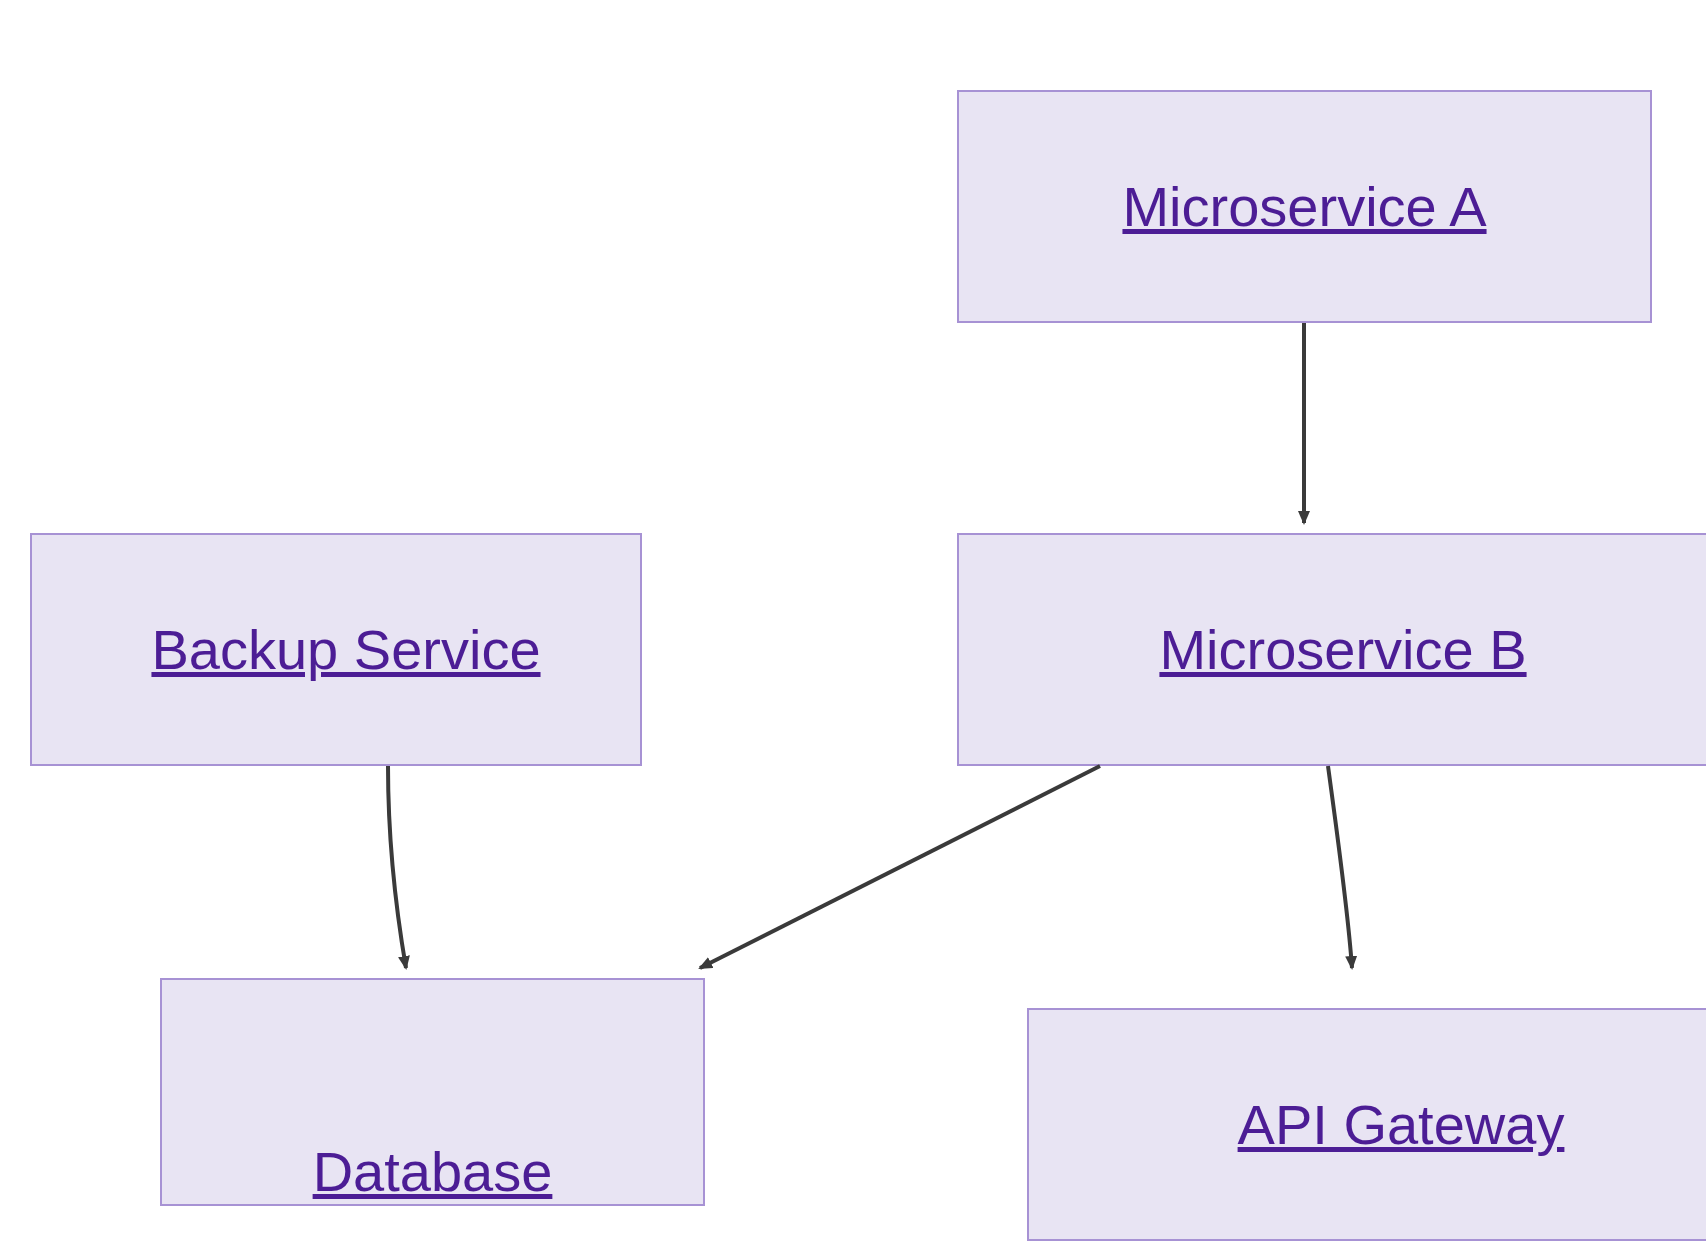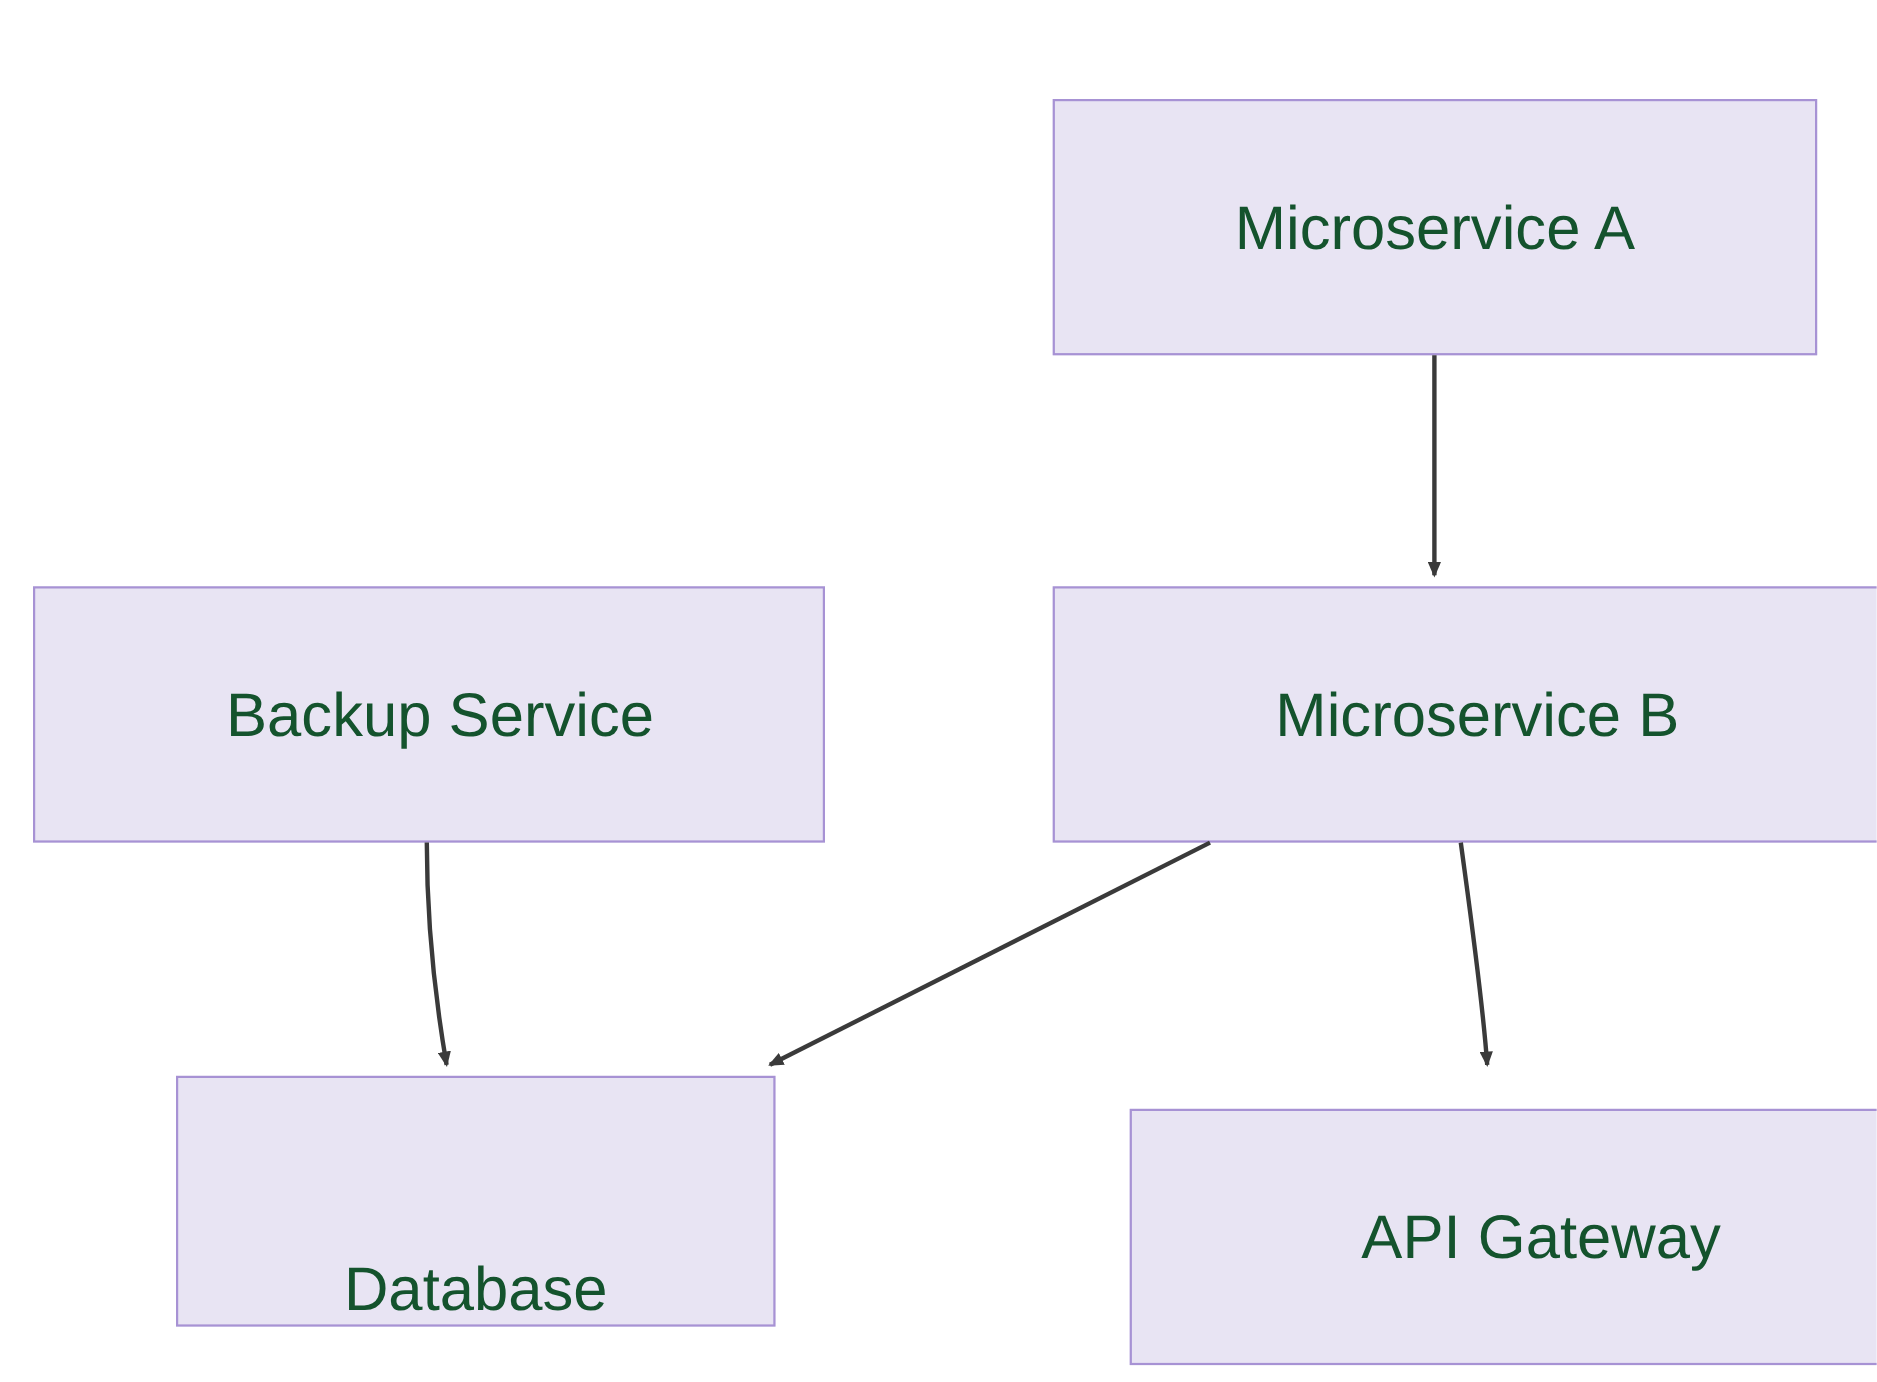--- a/index.html
+++ b/index.html
@@ -15,40 +15,41 @@
       font-family: -apple-system, BlinkMacSystemFont, "Segoe UI", "Trebuchet MS", Arial, sans-serif;
     }
     .node {
       position: absolute;
       background: #e8e4f3;
       border: 2px solid #a792d4;
       display: flex;
       align-items: center;
       justify-content: center;
       font-size: 56px;
-      color: #14532d;
+      color: #4c1d95;
       font-weight: 400;
+      text-decoration: underline;
     }
     svg.edges {
       position: absolute;
       top: 0;
       left: 0;
       width: 1706px;
       height: 1256px;
       pointer-events: none;
     }
   </style>
 </head>
 <body>
 
 <div class="node" style="left:957px; top:90px; width:695px; height:233px;">
   <span>Microservice A</span>
 </div>
 
-<div class="node" style="left:30px; top:533px; width:720px; height:233px;padding-left:20px;">
+<div class="node" style="left:30px; top:533px; width:612px; height:233px;padding-left:20px;">
   <span>Backup Service</span>
 </div>
 
 <div class="node" style="left:957px; top:533px; width:772px; height:233px;">
   <span>Microservice B</span>
 </div>
 
 <div class="node" style="left:160px; top:978px; width:545px; height:228px;align-items:flex-end;">
   <span>Database</span>
 </div>

